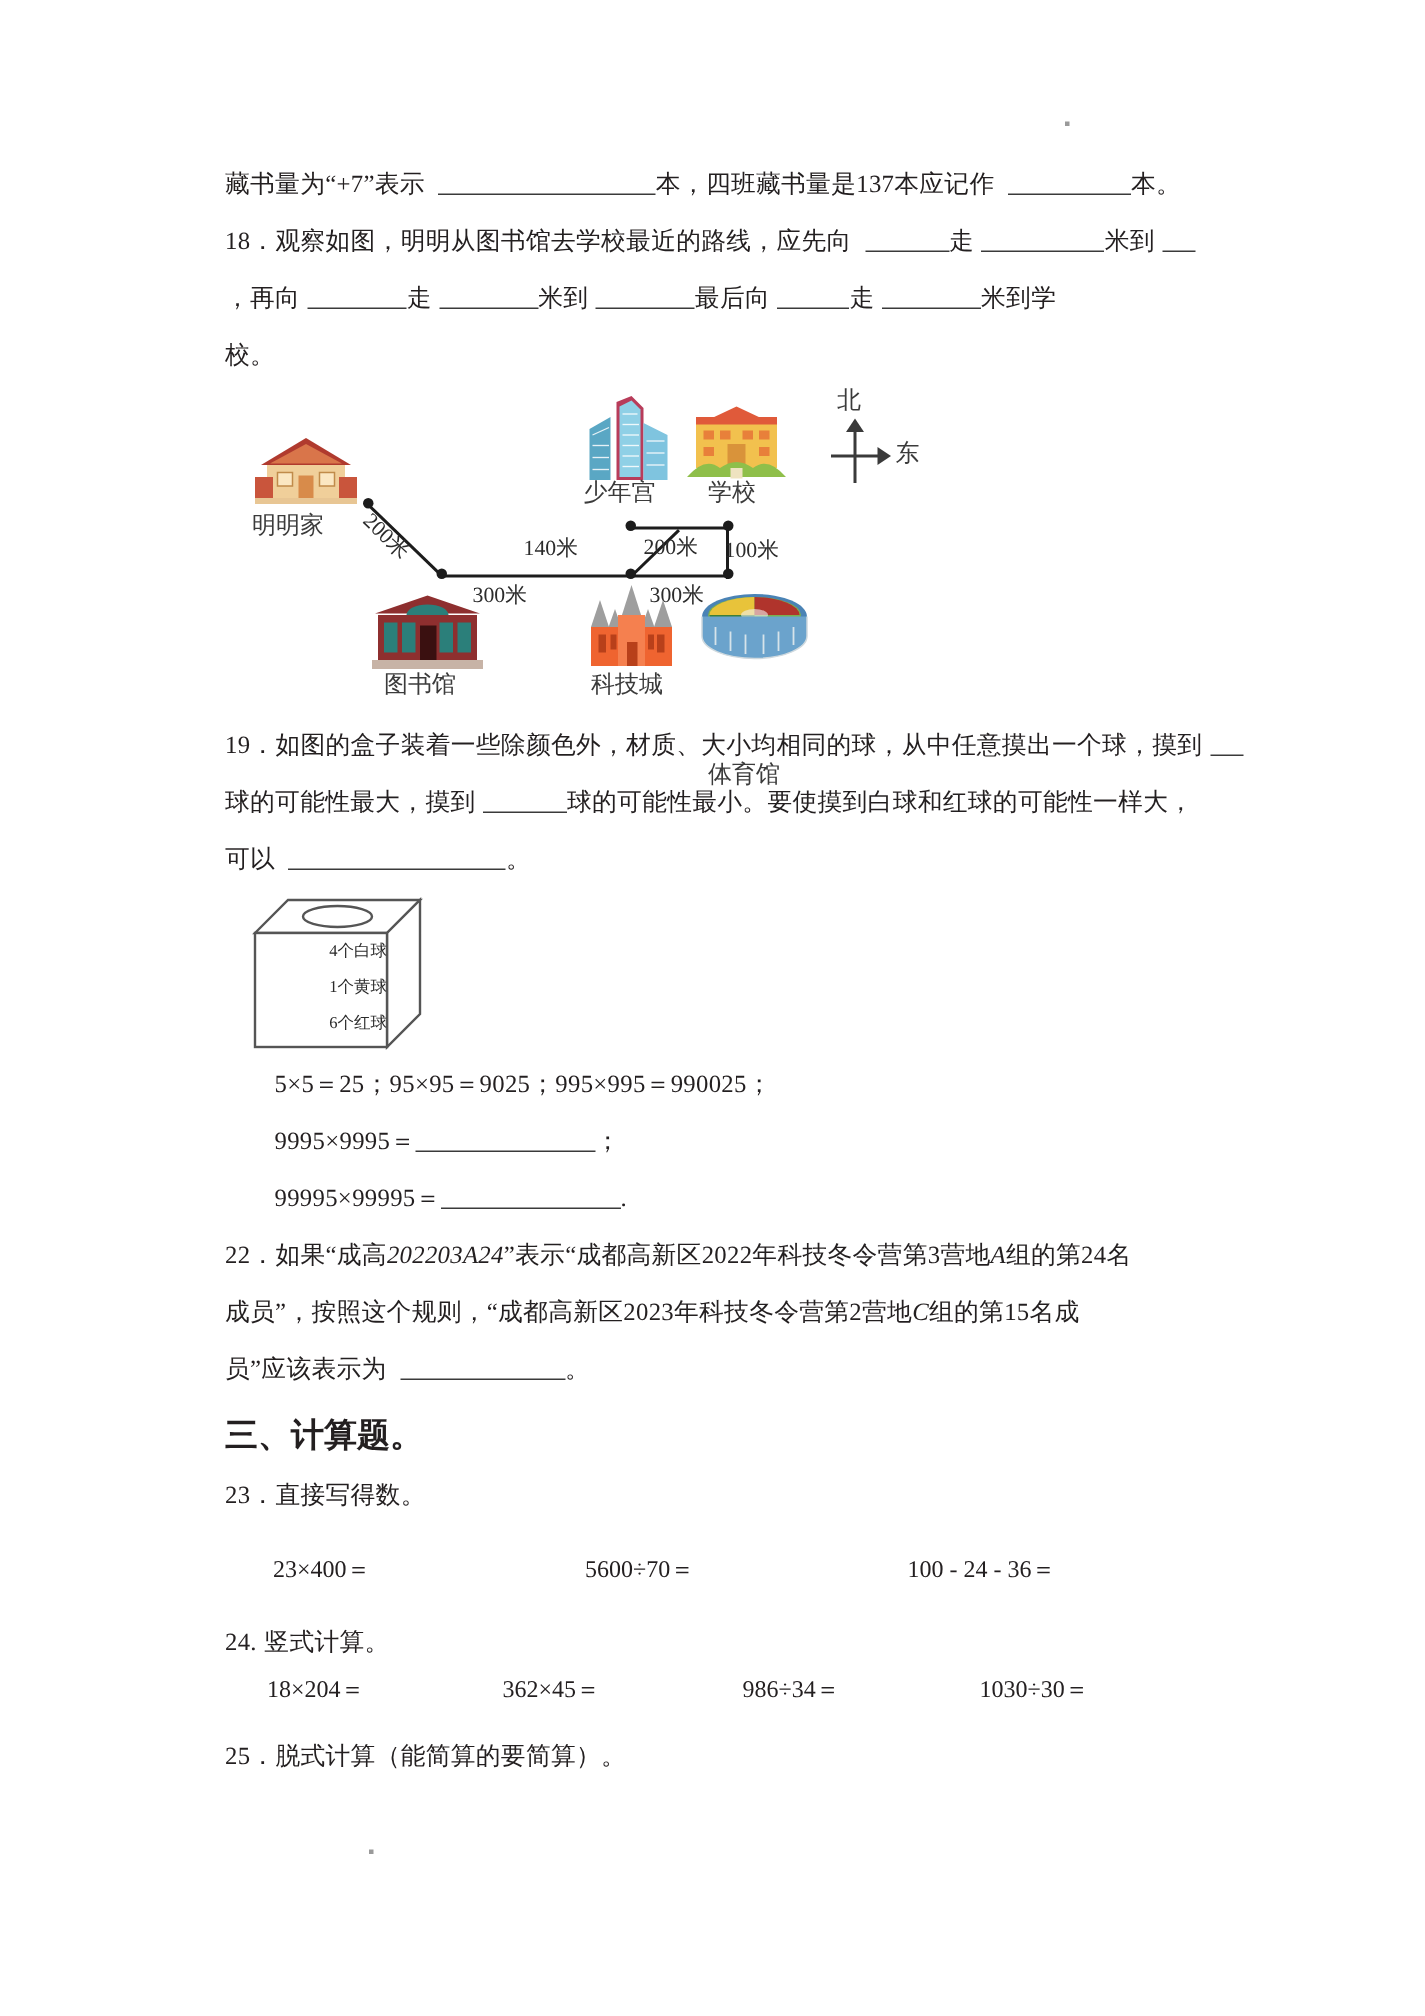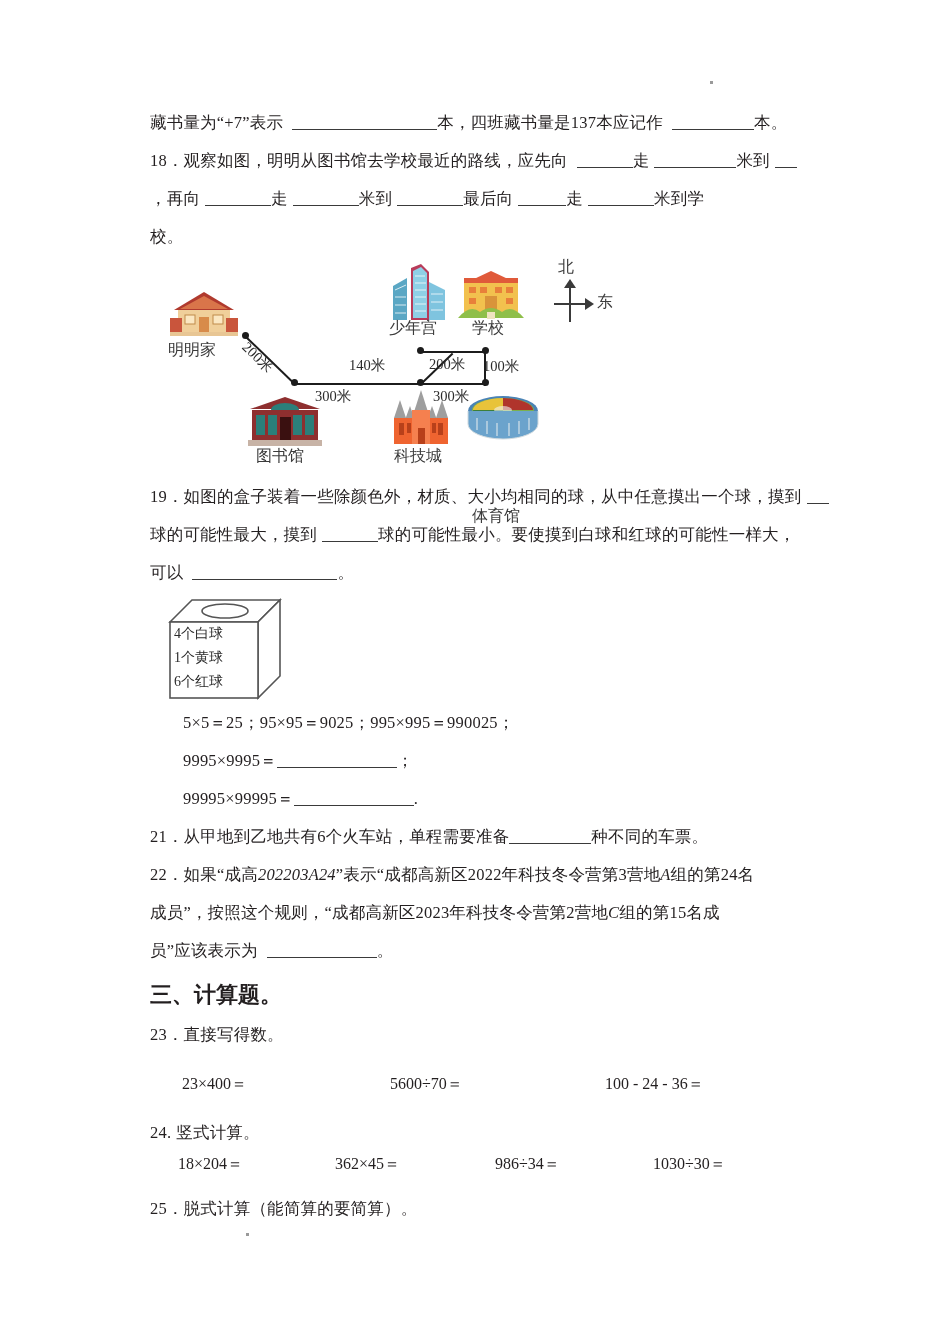--- a/index.html
+++ b/index.html
@@ -146,23 +146,24 @@
     position: relative;
     width: 150px;
     height: 112px;
     margin-left: 12px;
   }
   .box-lines { position: absolute; left: 0; top: 0; }
   .box-text {
     position: absolute;
     left: 12px; top: 30px;
     width: 84px;
-    font-size: 14px;
+    font-size: 11px;
     line-height: 24px;
     color: #2a2a2a;
+    text-align: right;
   }
 
   
   .calc-row {
     position: relative;
     height: 34px;
     font-size: 16px;
   }
   .calc-item {
     position: absolute;
@@ -374,23 +375,20 @@
         <span class="indent"></span><span>5×5＝25；95×95＝9025；995×995＝990025；</span>
       </div>
       <div class="qline">
         <span class="indent"></span><span>9995×9995＝</span><span class="blank b-xxl"></span><span>；</span>
       </div>
       <div class="qline">
         <span class="indent"></span><span>99995×99995＝</span><span class="blank b-xxl"></span><span>.</span>
       </div>
     </div>
 
-    <div class="qline">
-      <span class="qnum">21．</span><span>从甲地到乙地共有6个火车站，单程需要准备</span><span class="blank b-lg"></span><span>种不同的车票。</span>
-    </div>
 
     <div class="qblock">
       <div class="qline">
         <span class="qnum">22．</span><span>如果“成高</span><span style="font-style:italic;">202203A24</span><span>”表示“成都高新区2022年科技冬令营第3营地</span><span style="font-style:italic;">A</span><span>组的第24名</span>
       </div>
       <div class="qline">
         <span>成员”，按照这个规则，“成都高新区2023年科技冬令营第2营地</span><span style="font-style:italic;">C</span><span>组的第15名成</span>
       </div>
       <div class="qline">
         <span>员”应该表示为</span><span class="sp2"></span><span class="blank b-xl"></span><span>。</span>

